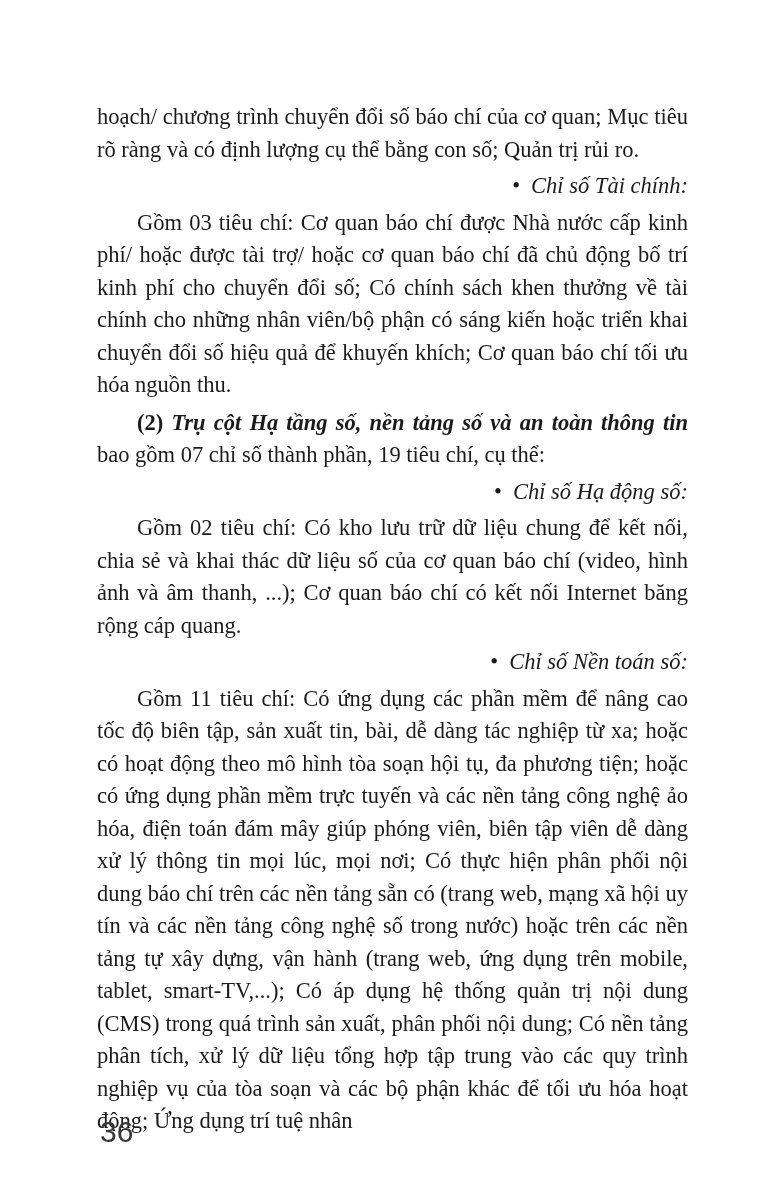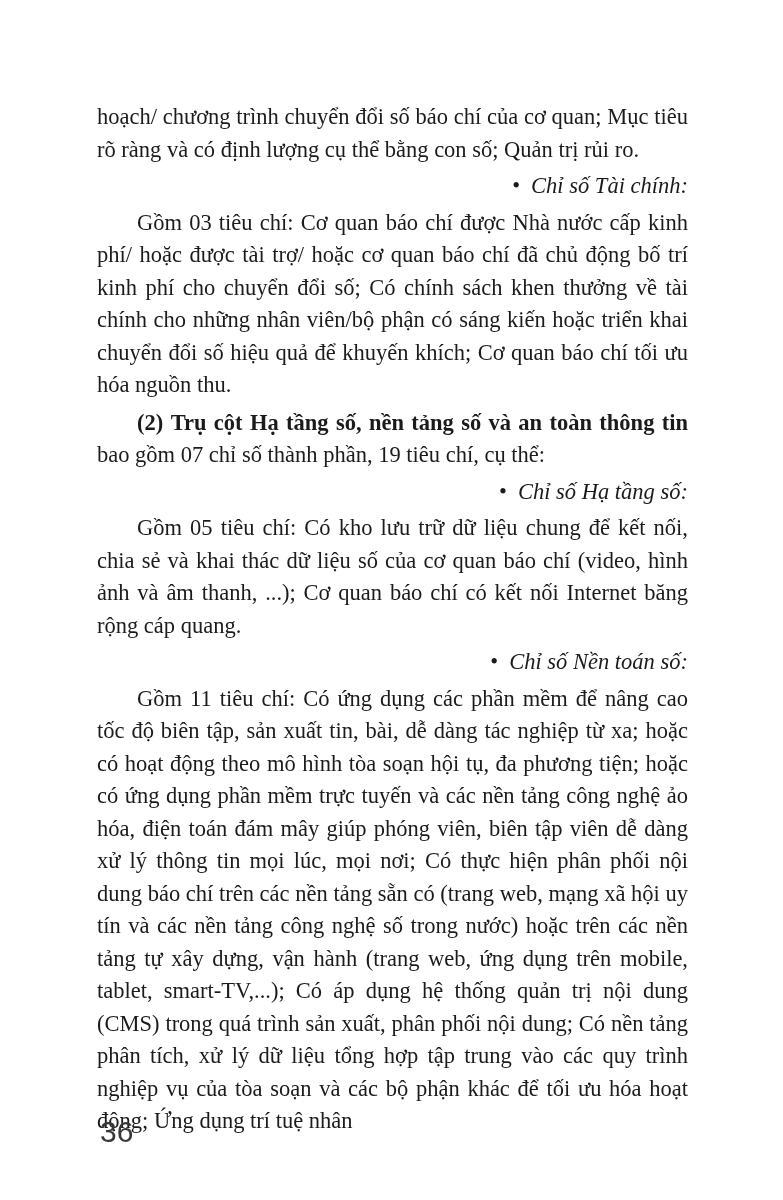--- a/index.html
+++ b/index.html
@@ -41,20 +41,21 @@
     margin-right: 11px;
   }
   p.heading {
     margin-top: 5px;
   }
   .bold {
     font-weight: bold;
   }
   .bold-italic {
     font-weight: bold;
+    font-style: italic;
   }
   .page-number {
     position: absolute;
     left: 100px;
     top: 1115px;
     font-family: "Liberation Sans", "DejaVu Sans", sans-serif;
     font-size: 30px;
     color: #383838;
   }
 </style>
@@ -73,24 +74,24 @@
 
     <p class="body indent">Gồm 03 tiêu chí: Cơ quan báo chí được Nhà nước cấp kinh phí/ hoặc được tài trợ/ hoặc cơ quan báo chí đã chủ động bố trí kinh phí cho chuyển đổi số; Có chính sách khen thưởng về tài chính cho những nhân viên/bộ phận có sáng kiến hoặc triển khai chuyển đổi số hiệu quả để khuyến khích; Cơ quan báo chí tối ưu hóa nguồn thu.</p>
 
     <p class="body indent heading">
       <span class="bold">(2)</span>
       <span class="bold-italic">Trụ cột Hạ tầng số, nền tảng số và an toàn thông tin</span>
       <span>bao gồm 07 chỉ số thành phần, 19 tiêu chí, cụ thể:</span>
     </p>
 
     <p class="bullet">
-      <span class="marker">•</span><span>Chỉ số Hạ tầng số:</span>
+      <span class="marker">•</span><span>Chỉ số Hạ động số:</span>
     </p>
 
-    <p class="body indent">Gồm 05 tiêu chí: Có kho lưu trữ dữ liệu chung để kết nối, chia sẻ và khai thác dữ liệu số của cơ quan báo chí (video, hình ảnh và âm thanh, ...); Cơ quan báo chí có kết nối Internet băng rộng cáp quang.</p>
+    <p class="body indent">Gồm 02 tiêu chí: Có kho lưu trữ dữ liệu chung để kết nối, chia sẻ và khai thác dữ liệu số của cơ quan báo chí (video, hình ảnh và âm thanh, ...); Cơ quan báo chí có kết nối Internet băng rộng cáp quang.</p>
 
     <p class="bullet">
       <span class="marker">•</span><span>Chỉ số Nền toán số:</span>
     </p>
 
     <p class="body indent">Gồm 11 tiêu chí: Có ứng dụng các phần mềm để nâng cao tốc độ biên tập, sản xuất tin, bài, dễ dàng tác nghiệp từ xa; hoặc có hoạt động theo mô hình tòa soạn hội tụ, đa phương tiện; hoặc có ứng dụng phần mềm trực tuyến và các nền tảng công nghệ ảo hóa, điện toán đám mây giúp phóng viên, biên tập viên dễ dàng xử lý thông tin mọi lúc, mọi nơi; Có thực hiện phân phối nội dung báo chí trên các nền tảng sẵn có (trang web, mạng xã hội uy tín và các nền tảng công nghệ số trong nước) hoặc trên các nền tảng tự xây dựng, vận hành (trang web, ứng dụng trên mobile, tablet, smart-TV,...); Có áp dụng hệ thống quản trị nội dung (CMS) trong quá trình sản xuất, phân phối nội dung; Có nền tảng phân tích, xử lý dữ liệu tổng hợp tập trung vào các quy trình nghiệp vụ của tòa soạn và các bộ phận khác để tối ưu hóa hoạt động; Ứng dụng trí tuệ nhân</p>
 
   </main>
 
   <span class="page-number">36</span>

